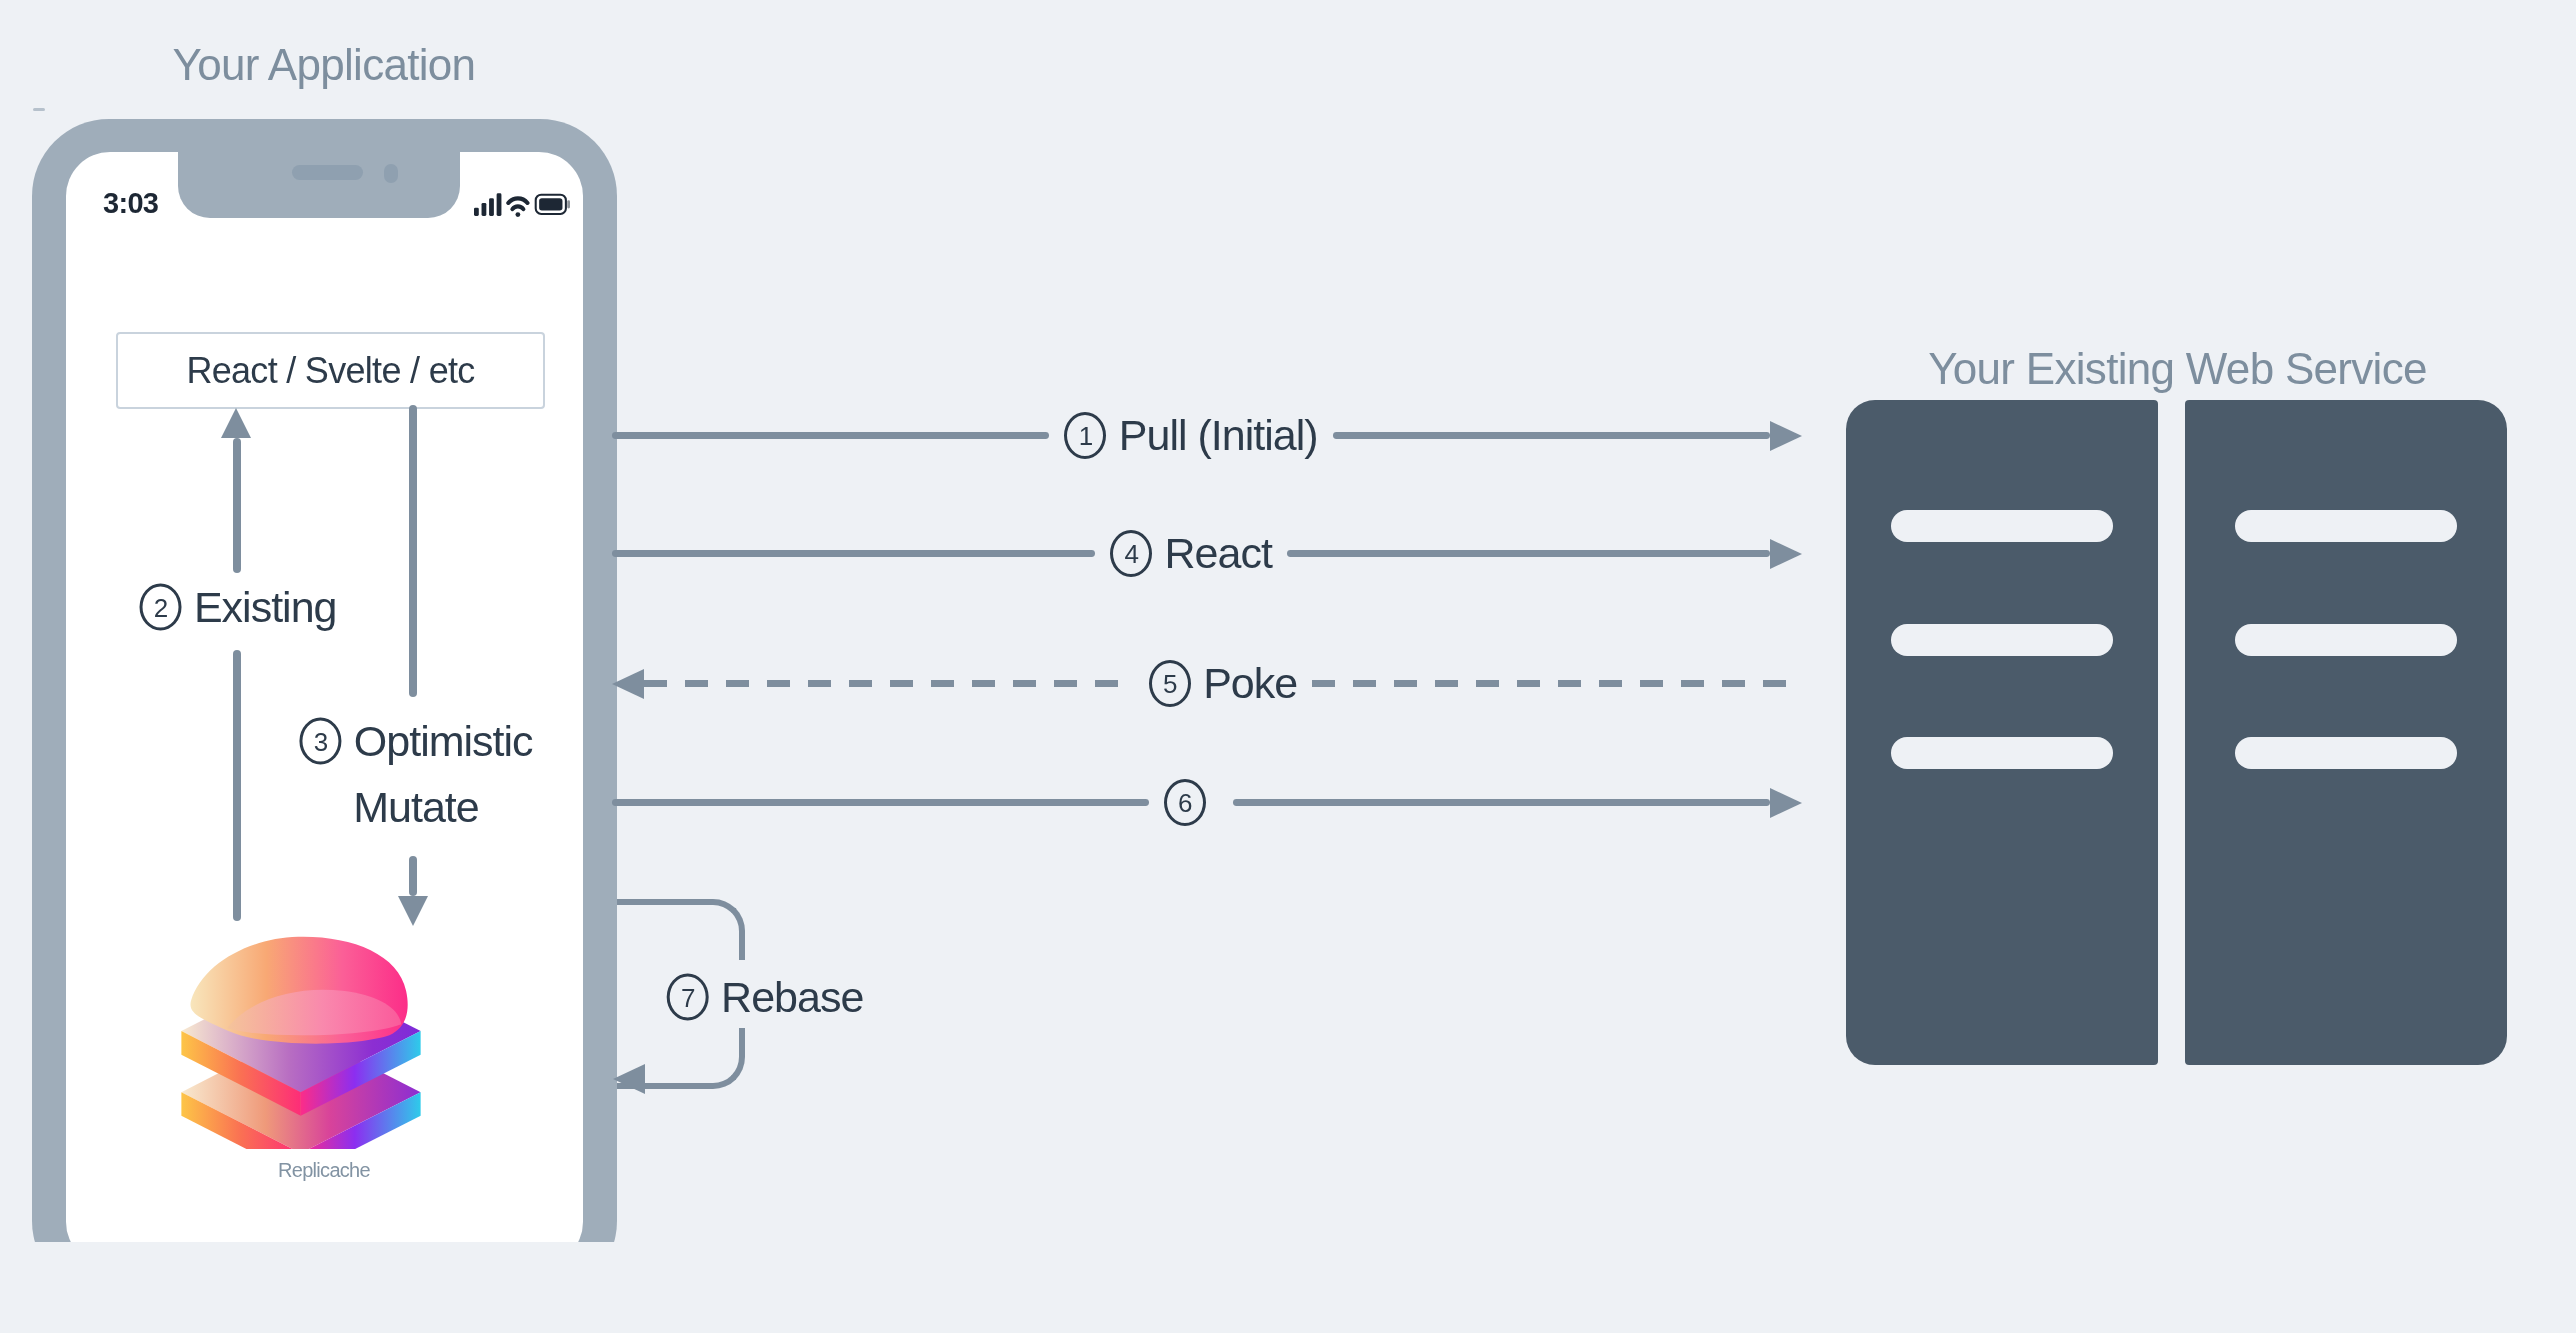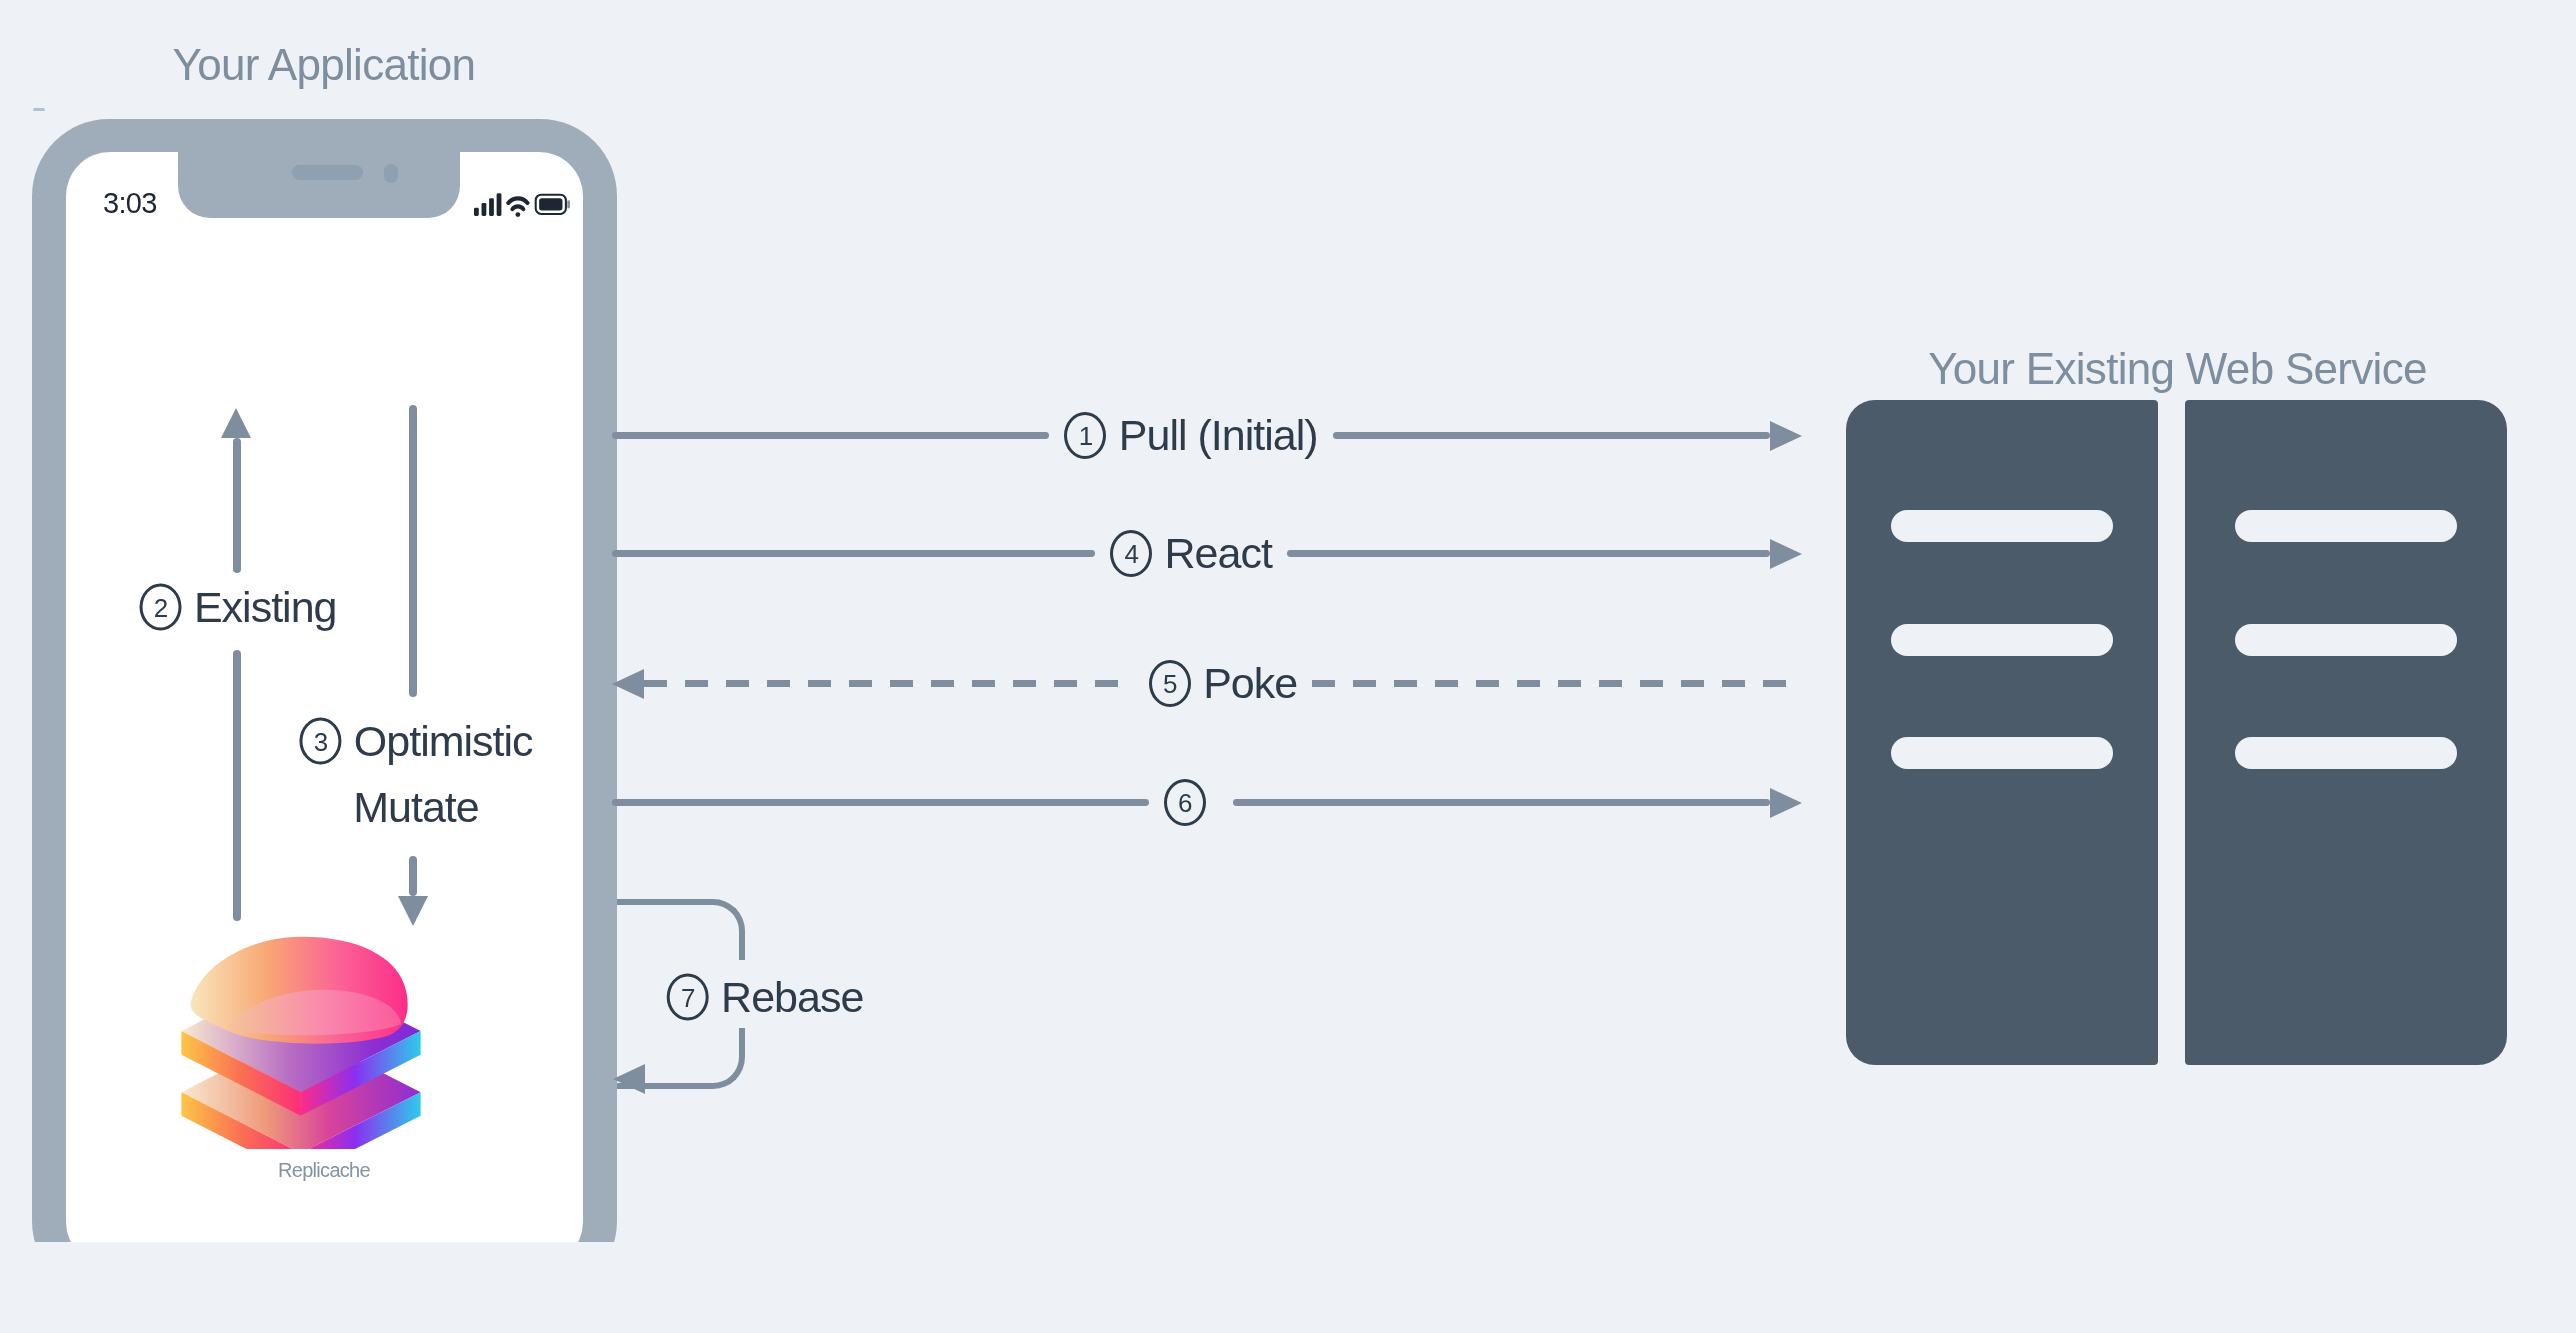--- a/index.html
+++ b/index.html
@@ -18,21 +18,21 @@
 
   .tiny-dash{position:absolute;left:33px;top:108px;width:12.4px;height:3.4px;border-radius:2.1px;background:#b6c1cc;}
 
   
   .phone{position:absolute;left:32px;top:119px;width:585px;height:1179px;border-radius:77px;background:var(--frame);}
   .screen{position:absolute;left:66px;top:152px;width:517px;height:1114px;border-radius:44px;background:#ffffff;}
   .notch{position:absolute;left:178px;top:152px;width:282px;height:66px;background:var(--frame);
          border-radius:0 0 32px 32px;}
   .speaker{position:absolute;left:292px;top:165px;width:71px;height:14.5px;border-radius:7.6px;background:var(--slot);}
   .camera{position:absolute;left:384px;top:164px;width:13.8px;height:18.6px;border-radius:6.9px;background:var(--slot);}
-  .time{position:absolute;left:103px;top:187px;font-size:29px;font-weight:400;color:var(--status);letter-spacing:-0.7px;}
+  .time{position:absolute;left:103px;top:187px;font-size:29px;font-weight:700;color:var(--status);letter-spacing:-0.7px;}
   .status-icons{position:absolute;left:474px;top:189px;width:96px;height:32px;color:var(--status);}
 
   .uibox{position:absolute;left:116px;top:332px;width:425px;height:73px;background:#fff;
          border:2.1px solid var(--box-border);border-radius:4.1px;display:flex;align-items:center;justify-content:center;
          font-size:36px;color:var(--ink);letter-spacing:-0.7px;}
 
   
   .circ{display:inline-flex;align-items:center;justify-content:center;flex:none;
         width:36px;height:41px;border:3.4px solid var(--ink);border-radius:50%;
         font-size:26px;font-weight:500;margin-right:12.4px;line-height:1;}
@@ -110,20 +110,23 @@
       <path d="M 56 29 A 10 10 0 0 1 72 29"></path>
       <circle cx="64" cy="37" r="3.5" fill="currentColor" stroke="none"></circle>
     </g>
     <g>
       <rect x="90" y="8" width="44" height="28" rx="8" fill="none" stroke="currentColor" stroke-width="3"></rect>
       <rect x="95" y="13" width="34" height="18" rx="4" fill="currentColor"></rect>
       <rect x="136" y="16" width="4" height="12" rx="2" fill="currentColor" opacity="0.5"></rect>
     </g>
   </svg>
 
+  <div class="uibox">
+    <span>React / Svelte / etc</span>
+  </div>
 
   <div class="head-up" style="left:221px;top:408px;"></div>
   <div class="vline" style="left:233px;top:438px;height:135px;"></div>
   <div class="flow-label centered" style="left:238px;top:607px;">
     <span class="circ">2</span>
     <span>Existing</span>
   </div>
   <div class="vline" style="left:233px;top:650px;height:271px;"></div>
 
   <div class="vline" style="left:409px;top:405px;height:292px;"></div>

